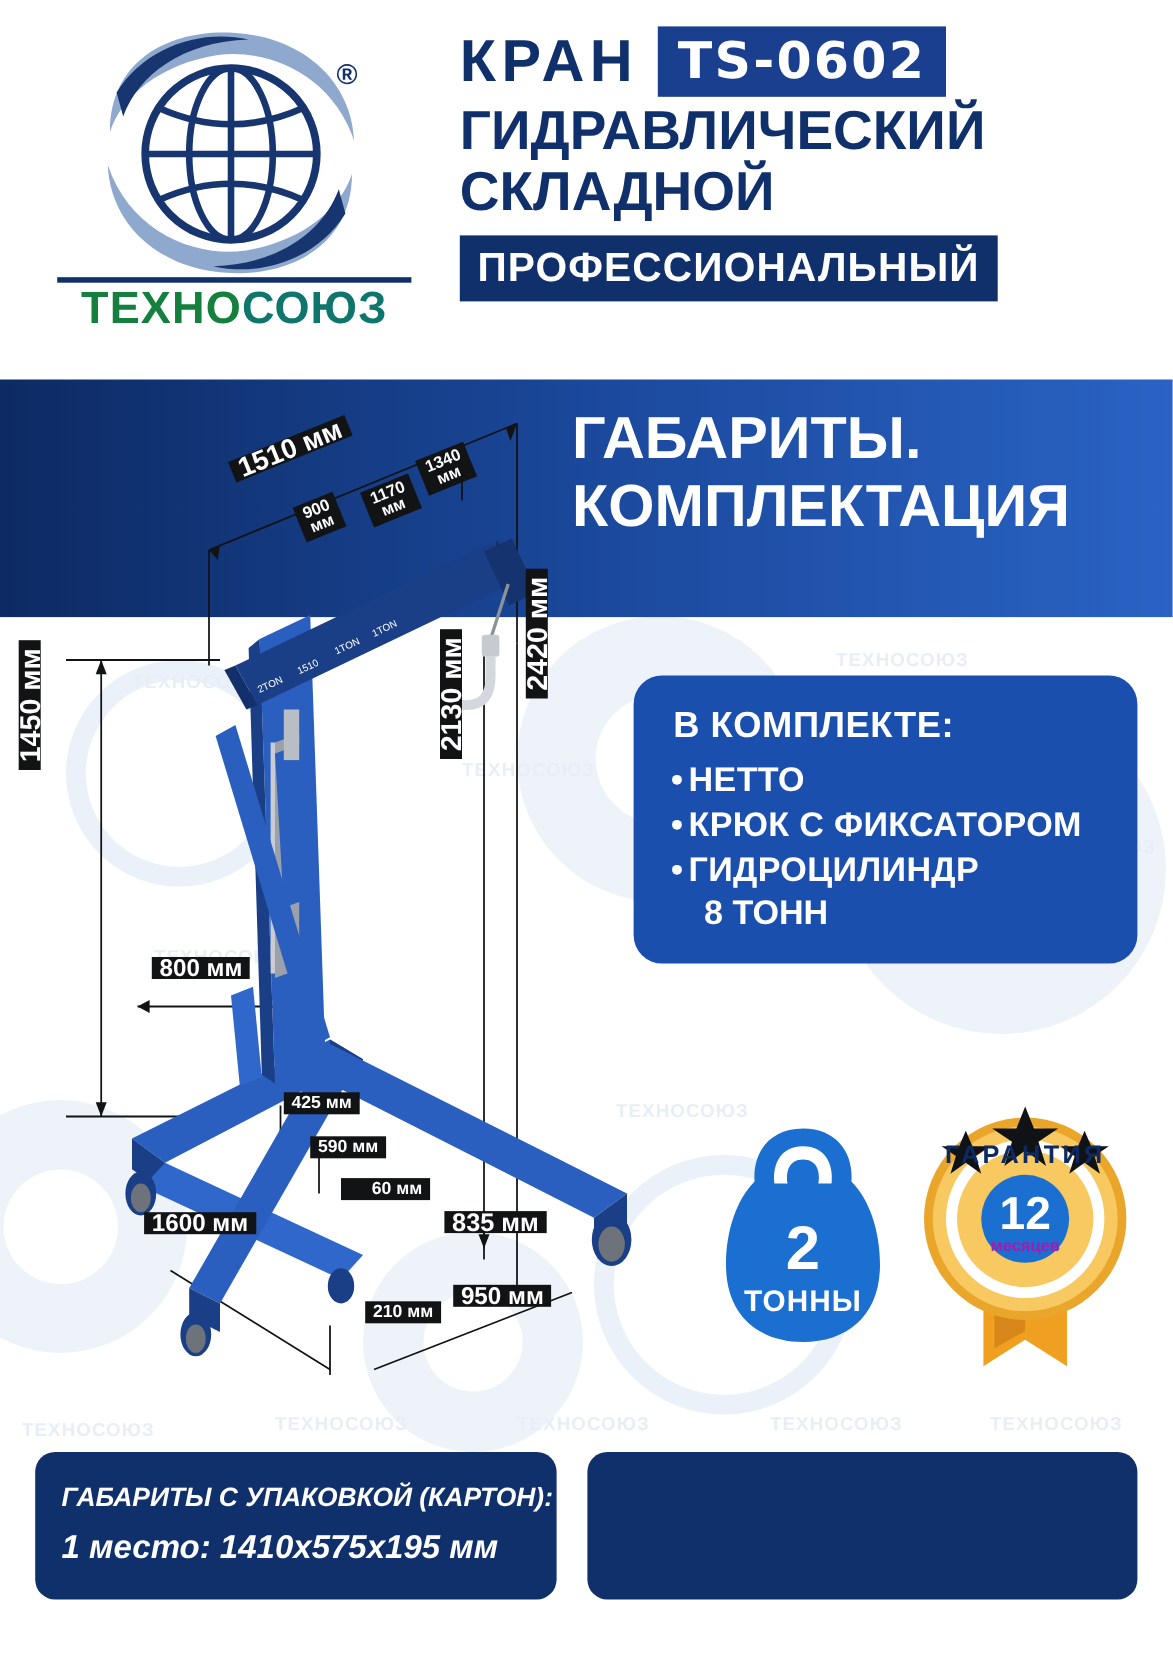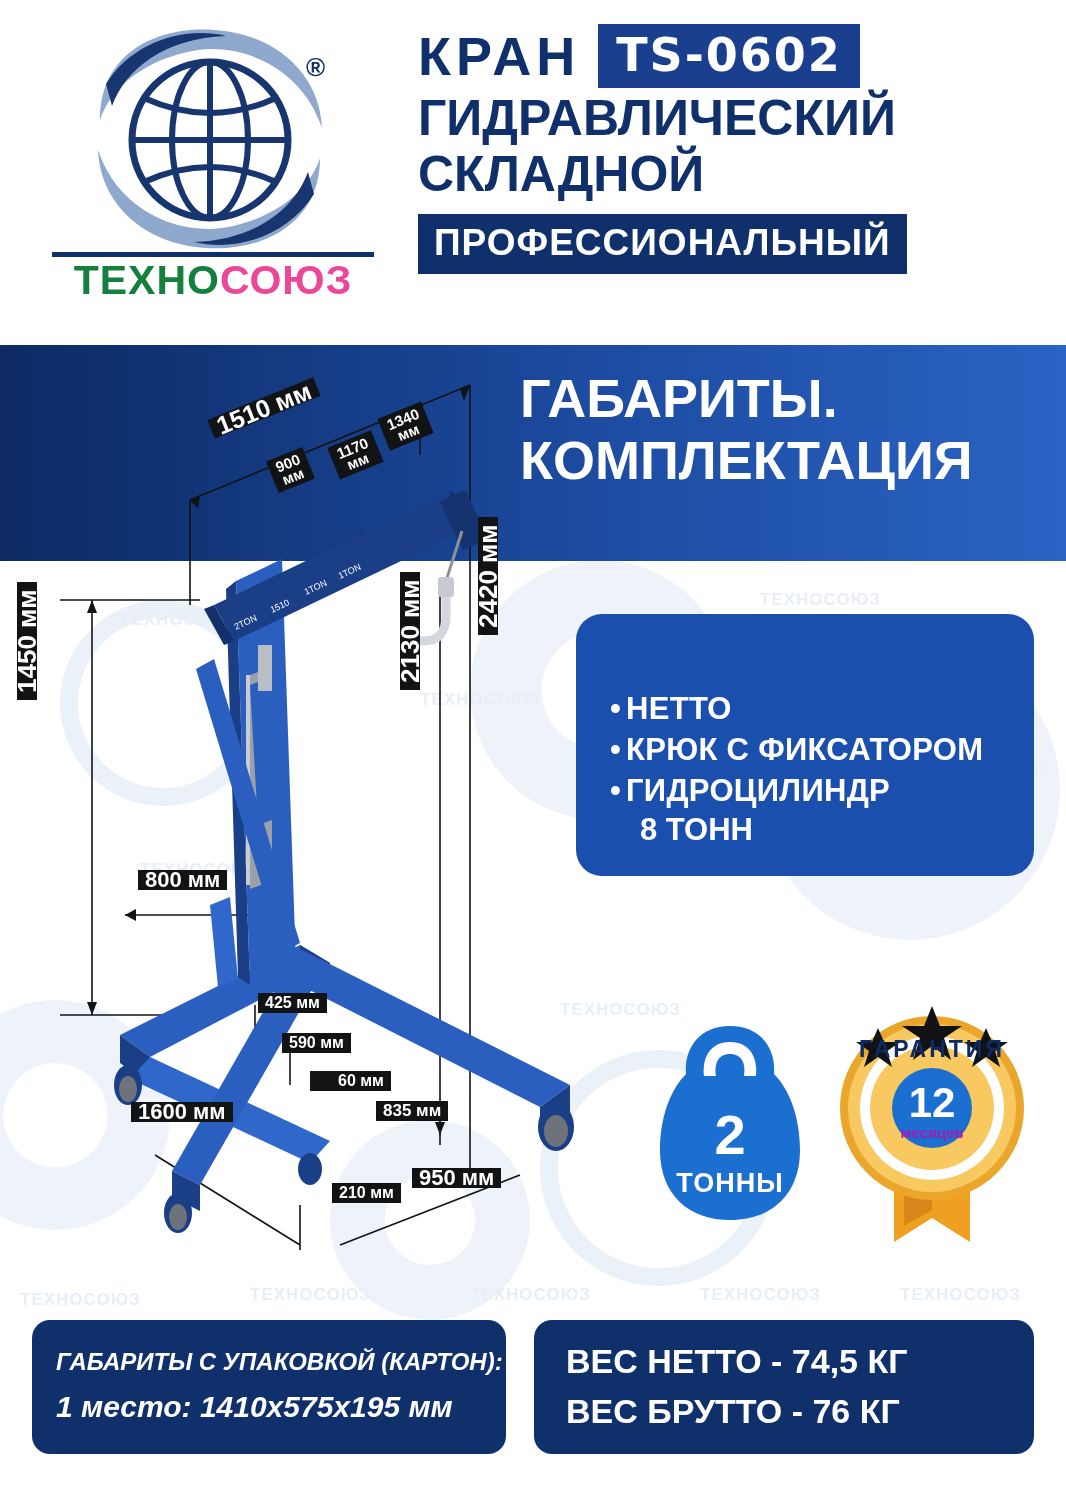--- a/index.html
+++ b/index.html
@@ -89,21 +89,21 @@
     left: 18px;
     top: 243px;
     width: 330px;
     text-align: center;
     font-size: 41px;
     font-weight: bold;
     letter-spacing: 1px;
     font-family: "Liberation Sans", sans-serif;
   }
   .logo-text .t1 { color: #15803d; }
-  .logo-text .t2 { color: #ec4899; text-align: right; }
+  .logo-text .t2 { color: #0f766e; text-align: right; }
   .logo-rule {
     position: absolute;
     left: 22px;
     top: 238px;
     width: 322px;
     height: 5px;
     background: #10306b;
   }
   .reg-mark {
     position: absolute;
@@ -540,27 +540,28 @@
 мм</div>
 
   <div class="dim" style="left:17px; top:355px; font-size:26px; transform:rotate(-90deg); transform-origin:left top;">1450 мм</div>
   <div class="dim" style="left:400px; top:345px; font-size:26px; transform:rotate(-90deg); transform-origin:left top;">2130 мм</div>
   <div class="dim" style="left:478px; top:290px; font-size:26px; transform:rotate(-90deg); transform-origin:left top;">2420 мм</div>
 
   <div class="dim" style="left:138px; top:525px; font-size:22px;">800 мм</div>
   <div class="dim" style="left:258px; top:648px; font-size:16px;">425 мм</div>
   <div class="dim" style="left:282px; top:688px; font-size:16px;">590 мм</div>
   <div class="dim" style="left:310px; top:726px; font-size:16px;padding-left:28px;">60 мм</div>
-  <div class="dim" style="left:376px; top:756px; font-size:17px;">835 мм</div>
+  <div class="dim" style="left:404px; top:756px; font-size:23px;">835 мм</div>
   <div class="dim" style="left:131px; top:757px; font-size:22px;">1600 мм</div>
   <div class="dim" style="left:332px; top:838px; font-size:16px;">210 мм</div>
   <div class="dim" style="left:412px; top:823px; font-size:22px;">950 мм</div>
 </div>
 
 <div class="kit-box">
+  <div class="kit-title">В КОМПЛЕКТЕ:</div>
   <ul class="kit-list">
     <li><span class="b">•</span><span>НЕТТО</span></li>
     <li><span class="b">•</span><span>КРЮК С ФИКСАТОРОМ</span></li>
     <li><span class="b">•</span><span>ГИДРОЦИЛИНДР</span></li>
   </ul>
   <div class="kit-sub" style="position:absolute; left:34px; top:197px;">8 ТОНН</div>
 </div>
 
 <div class="kettle">
   <svg width="160" height="210" viewBox="0 0 160 210">
@@ -595,16 +596,14 @@
   <div class="warranty-num">12</div>
   <div class="warranty-mon">месяцев</div>
 </div>
 
 <div class="footer">
   <div class="foot-box foot-left">
     <div class="l1">ГАБАРИТЫ С УПАКОВКОЙ (КАРТОН):</div>
     <div class="l2">1 место: 1410х575х195 мм</div>
   </div>
   <div class="foot-box foot-right">
-    <div class="l1">ВЕС НЕТТО - 74,5 КГ</div>
-    <div class="l2">ВЕС БРУТТО - 76 КГ</div>
   </div>
 </div>
 
 </body></html>

